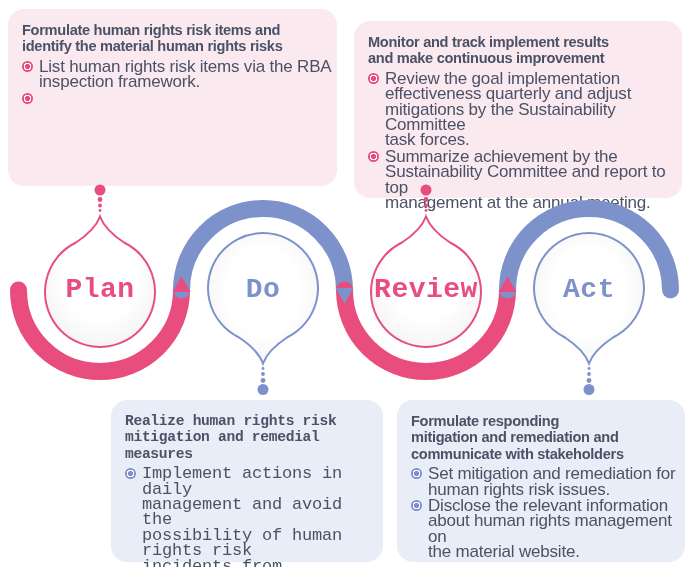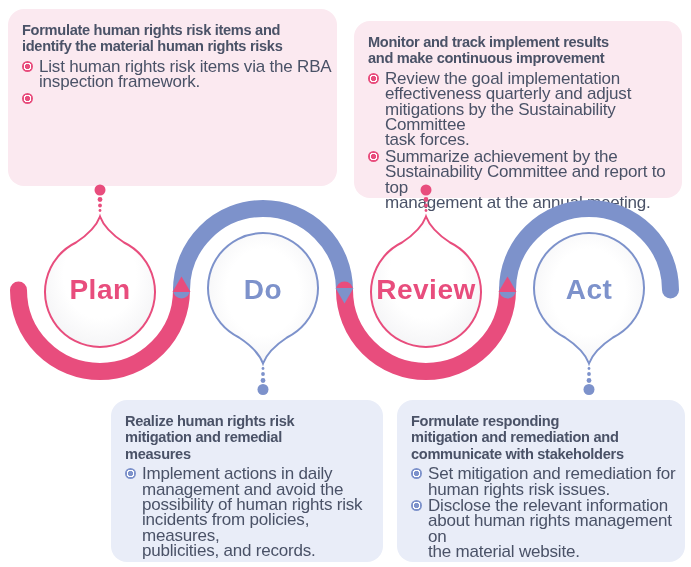--- a/index.html
+++ b/index.html
@@ -8,21 +8,21 @@
   }
   *{margin:0;padding:0;box-sizing:border-box;}
   body{background:#ffffff;font-family:"Liberation Sans","DejaVu Sans",sans-serif;}
   .stage{position:relative;width:691px;height:567px;background:#ffffff;overflow:hidden;}
 
   .box{position:absolute;border-radius:16px;padding:13px 2px 10px 14px;}
   .pink-box{background:var(--pink-light);}
   .blue-box{background:var(--blue-light);}
   .box-plan{left:8px;top:9px;width:329px;height:177px;}
   .box-check{left:354px;top:9px;width:328px;height:177px;margin-top:12px;}
-  .box-do{left:111px;top:400px;width:272px;height:162px;}
+  .box-do{left:111px;top:400px;width:272px;height:162px;font-family:Liberation Mono, monospace;}
   .box-act{left:397px;top:400px;width:288px;height:162px;}
 
   .box-title{
     color:var(--text);font-weight:700;font-size:14.6px;line-height:16.4px;
     letter-spacing:-0.3px;white-space:pre-line;margin-bottom:4px;
   }
   .bullet{display:flex;align-items:flex-start;margin-bottom:1px;}
   .dot-icon{
     width:11px;height:11px;border-radius:50%;flex:0 0 11px;margin:2px 6px 0 0;
   }
@@ -38,21 +38,21 @@
   .arc-blue{fill:none;stroke:var(--blue);stroke-width:17;stroke-linecap:round;}
   .tri-pink{fill:var(--pink);}
   .tri-blue{fill:var(--blue);}
   .bubble-pink{fill:url(#bubbleGrad);stroke:var(--pink);stroke-width:2;}
   .bubble-blue{fill:url(#bubbleGrad);stroke:var(--blue);stroke-width:2;}
   .cdot-pink{fill:var(--pink);}
   .cdot-blue{fill:var(--blue);}
 
   .step-label{
     position:absolute;width:120px;top:274px;text-align:center;
-    font-size:28px;font-weight:600;line-height:32px;letter-spacing:0.5px;
+    font-size:28px;font-weight:600;line-height:32px;letter-spacing:0.5px;font-family:Liberation Mono, monospace;
   }
   .label-pink{color:var(--pink);}
   .label-blue{color:var(--blue);}
   .lbl-plan{left:40px;}
   .lbl-do{left:203px;}
   .lbl-check{left:366px;}
   .lbl-act{left:529px;}
 </style>
 </head>
 <body>

